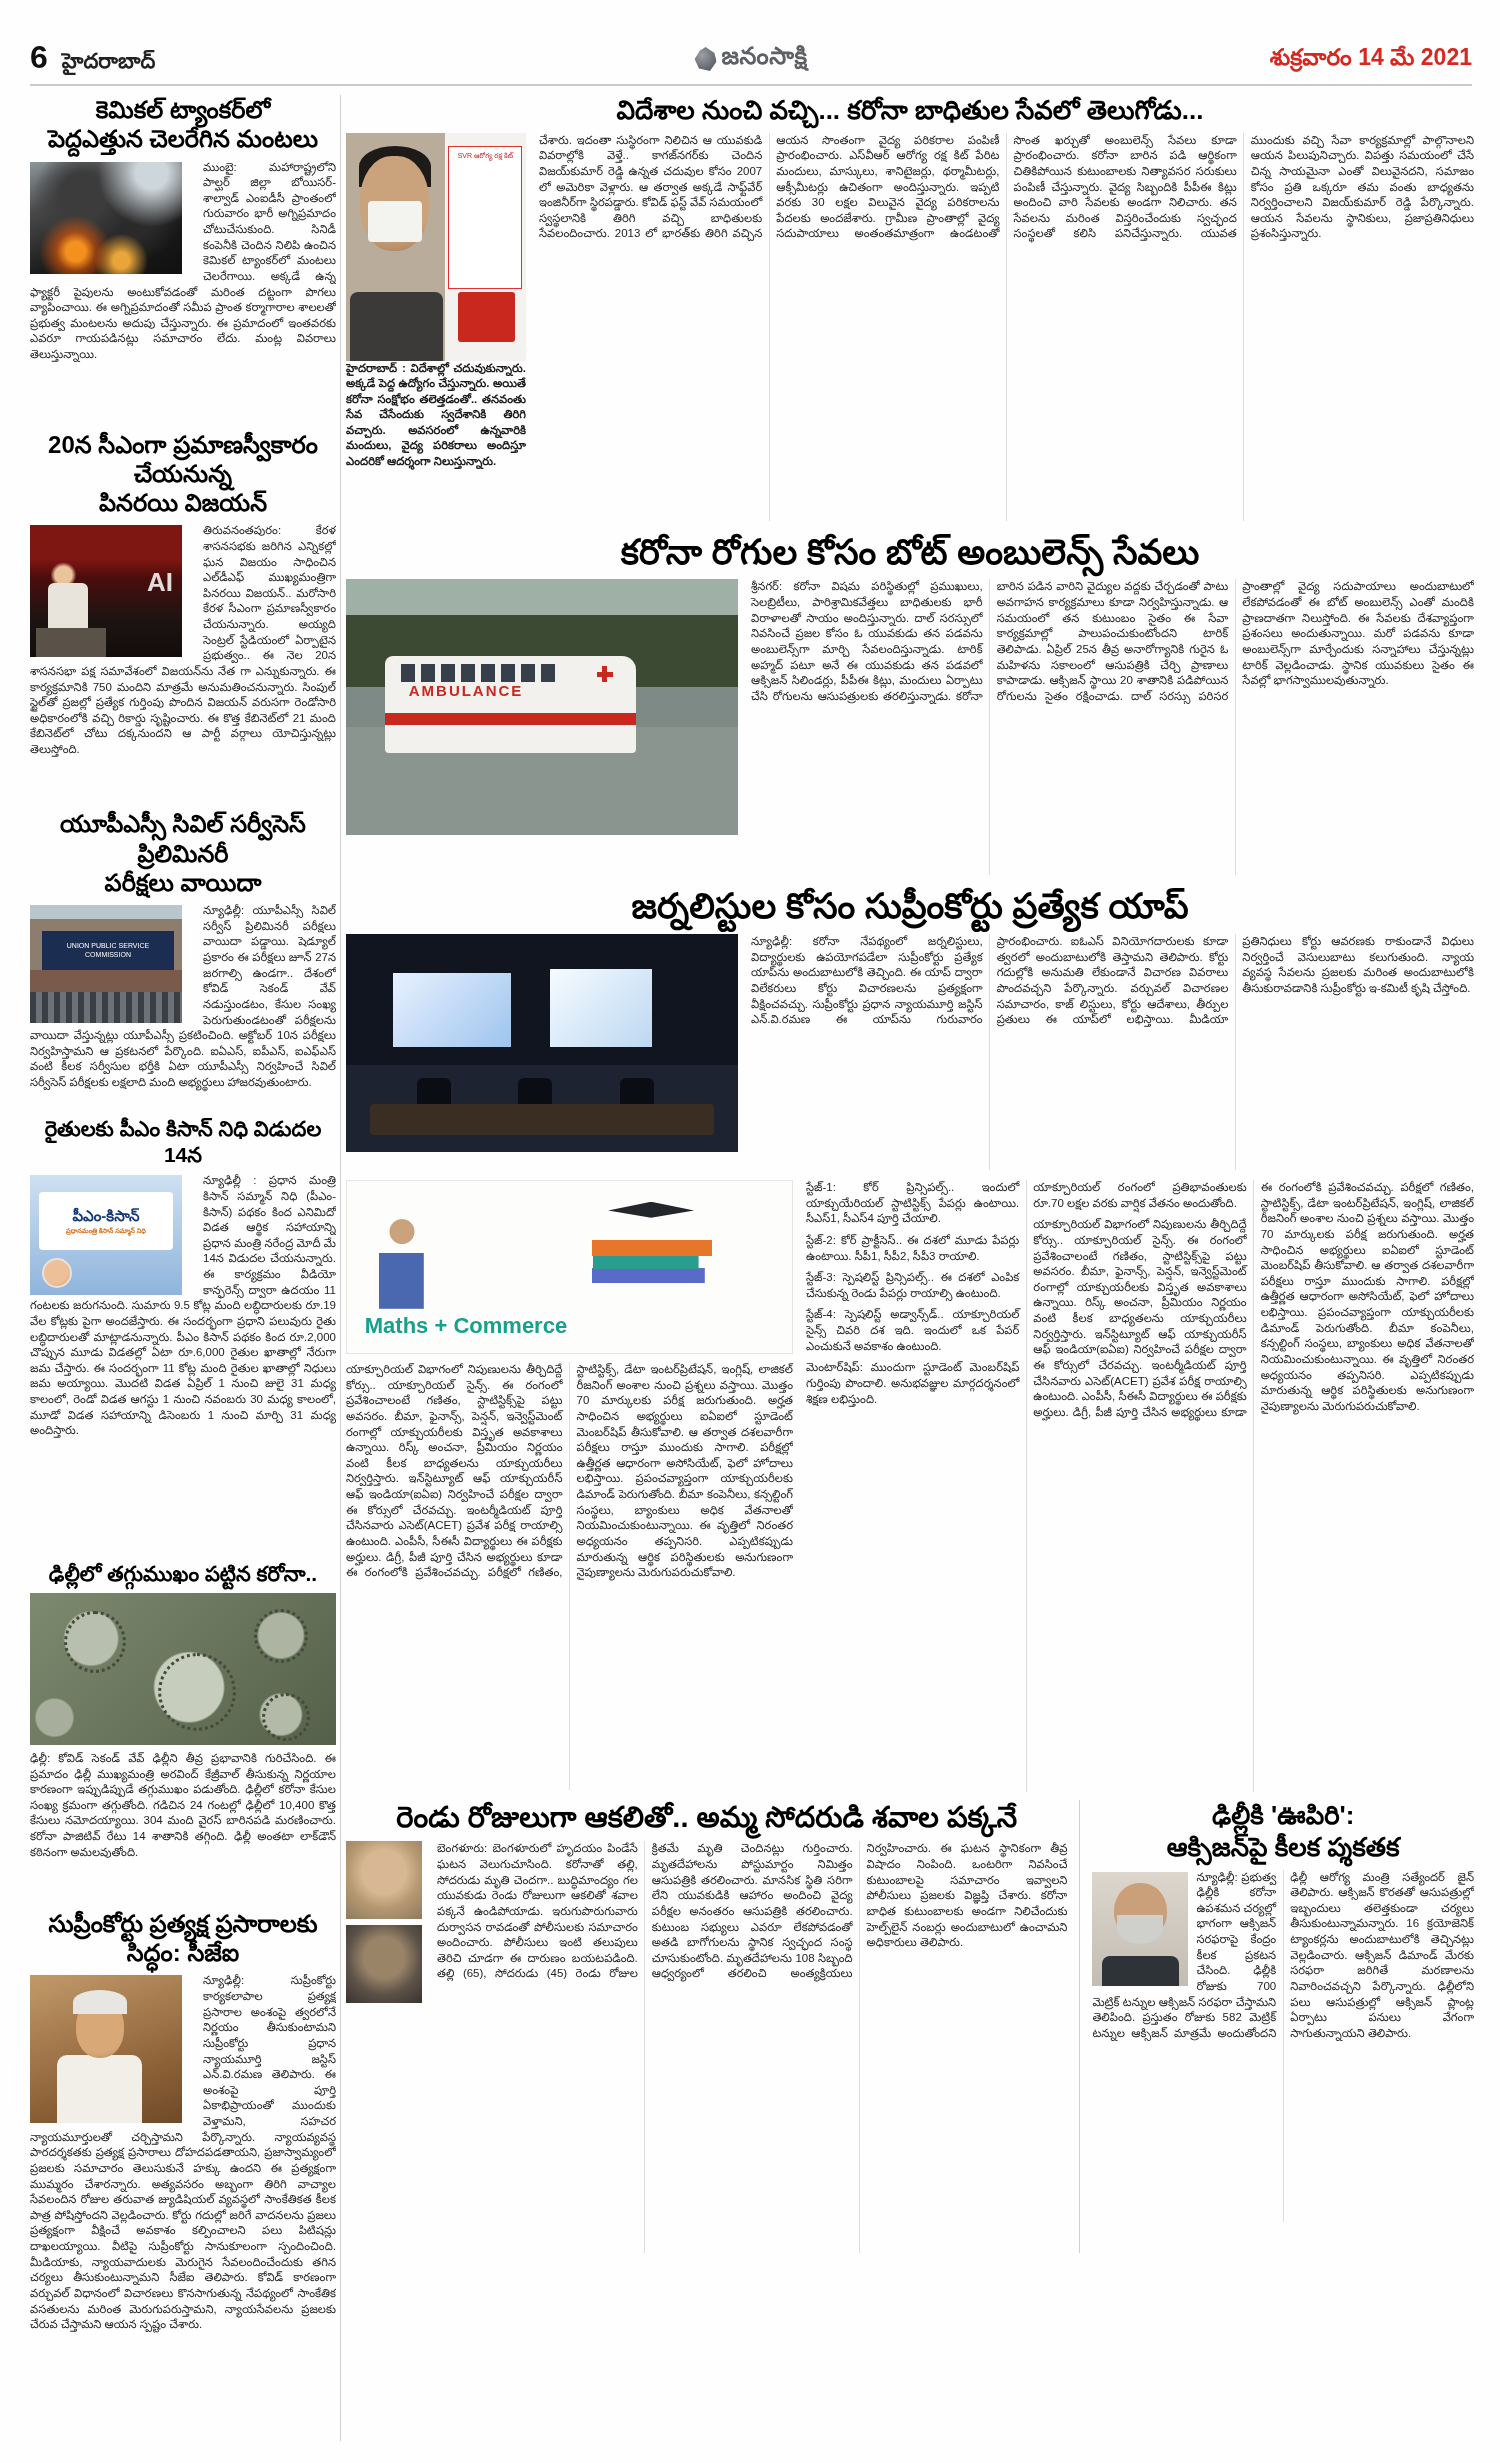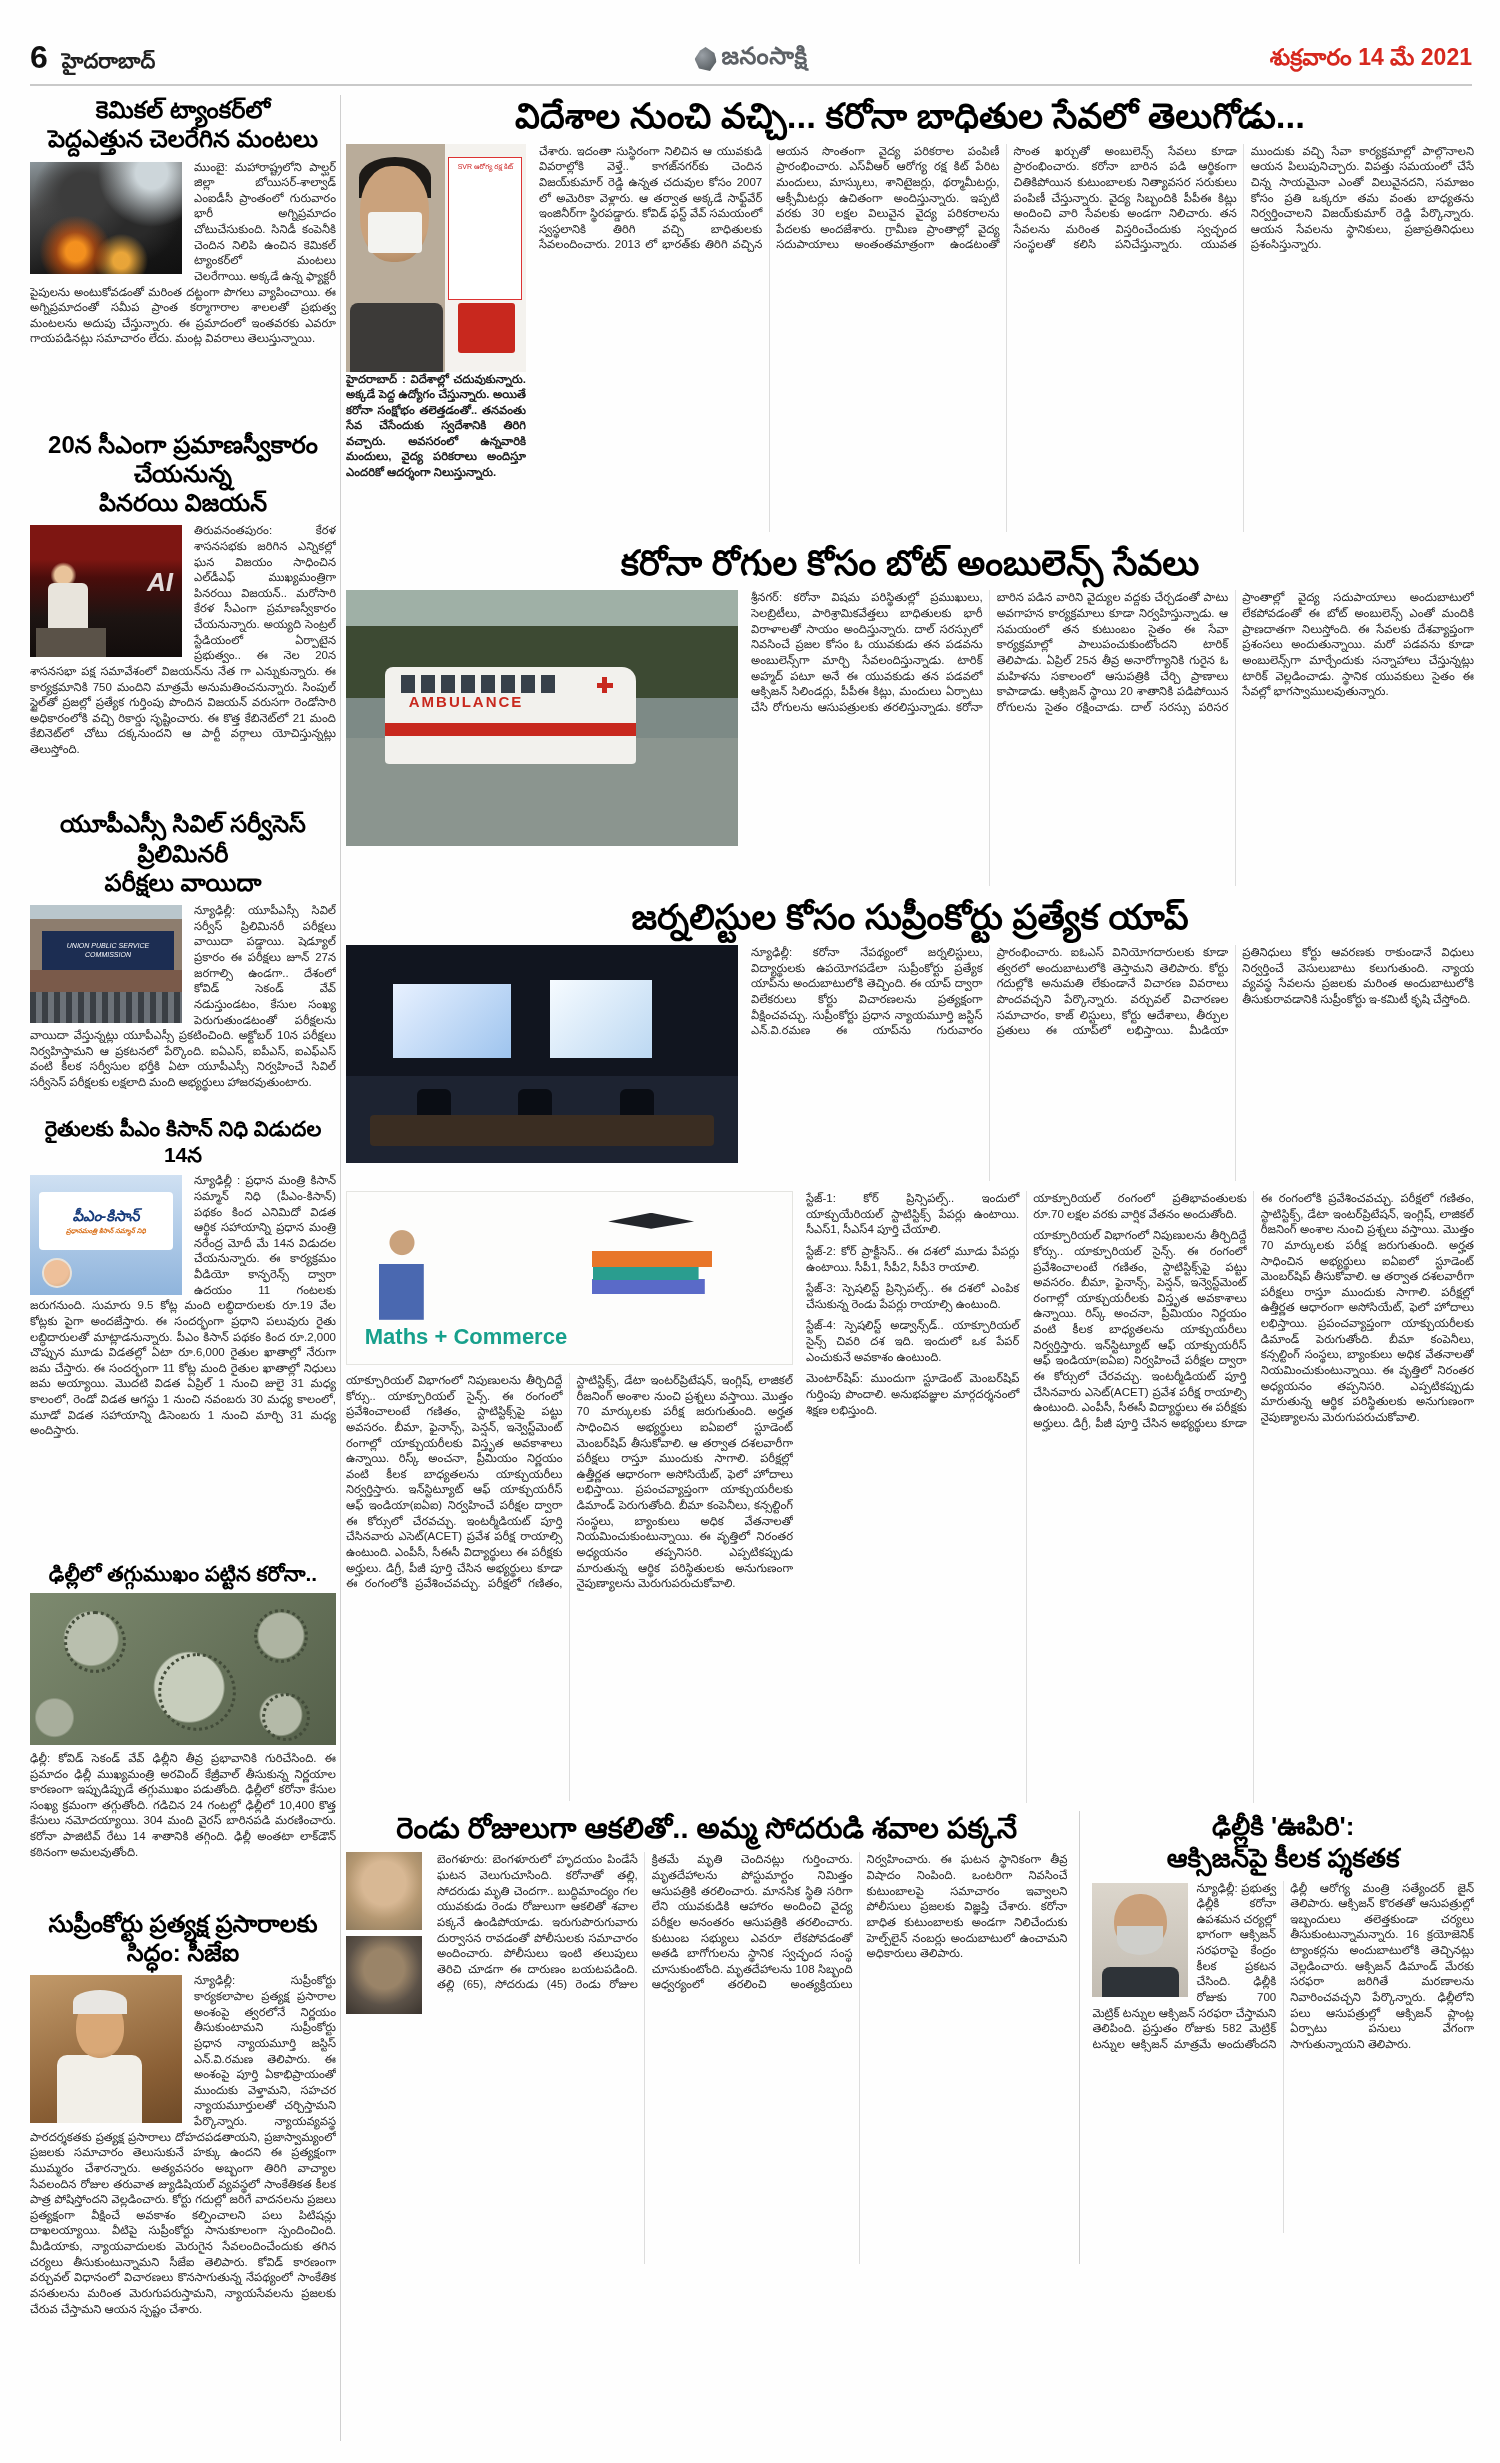--- a/index.html
+++ b/index.html
@@ -18,21 +18,21 @@
   .issue-date{position:absolute;right:0;bottom:8px;font-size:23px;font-weight:800;color:#d6281e;}
   
   .vdiv{position:absolute;top:95px;bottom:22px;width:1px;background:#cfcfcf;}
   .col-left{position:absolute;left:30px;top:95px;width:306px;}
   .col-main{position:absolute;left:346px;top:95px;width:1128px;}
   .art{margin-bottom:8px;overflow:hidden;}
   h2{margin:0 0 6px 0;text-align:center;font-weight:800;color:#000;line-height:1.22;}
   .hl-s{font-size:24px;}
   .hl-xs{font-size:21px;}
   .body{font-size:11.5px;line-height:1.36;text-align:justify;color:#222;overflow:hidden;}
-  .imgL{float:left;margin:2px 12px 3px 0;font-style:italic;}
+  .imgL{float:left;margin:2px 21px 3px 0;}
   .cols3{columns:3;column-gap:14px;column-rule:1px solid #ddd;overflow:hidden;}
   .cols4{columns:4;column-gap:14px;column-rule:1px solid #ddd;overflow:hidden;}
   .cols2{columns:2;column-gap:14px;column-rule:1px solid #ddd;overflow:hidden;}
   .row{display:flex;gap:13px;}
   p.bp{margin:0 0 6px 0;}
   
   .ph{position:relative;overflow:hidden;background:#888;}
   .fire-image{width:152px;height:112px;background:
      radial-gradient(circle at 80% 10%,#cdd6da 0 10%,transparent 34%),
      radial-gradient(circle at 30% 80%,rgba(255,150,30,.95) 0 7%,rgba(230,90,10,.6) 14%,transparent 26%),
@@ -110,21 +110,21 @@
   .face-sm{width:76px;height:78px;margin-bottom:6px;}
   .face1{background:radial-gradient(circle at 50% 40%,#d8b894 36%,#b59872 60%,#8d7a5d);}
   .face2{background:radial-gradient(circle at 50% 42%,#9a8468 34%,#5c5248 62%,#3a342e);}
   .ox-image{float:left;width:96px;height:114px;margin:2px 8px 2px 0;background:linear-gradient(#dcd6cc,#c2bcb2);}
   .ox-head{position:absolute;left:22%;top:10%;width:56%;height:50%;border-radius:48%;
      background:radial-gradient(circle at 45% 35%,#caa07a 62%,#a8825c);}
   .ox-beard{position:absolute;left:26%;top:38%;width:48%;height:26%;border-radius:0 0 50% 50%;background:#cfcfcb;}
   .ox-coat{position:absolute;left:10%;bottom:0;width:80%;height:26%;background:#2e3338;border-radius:8px 8px 0 0;}
   
   .b1-lede{font-size:11.5px;font-weight:700;line-height:1.35;text-align:justify;}
-  .hl-b1{font-size:35px;}
+  .hl-b1{font-size:26px;}
   .hl-b2{font-size:35px;}
   .hl-b4{font-size:37px;}
   .hl-hungry{font-size:29px;}
   .hl-ox{font-size:26px;}
   .bottom-row{display:flex;margin-top:8px;}
   .hungry-block{width:726px;}
   .ox-block{width:384px;margin-left:12px;padding-left:12px;border-left:1px solid #cfcfcf;}
   .photo-stack{flex:0 0 78px;}
 </style>
 </head>

